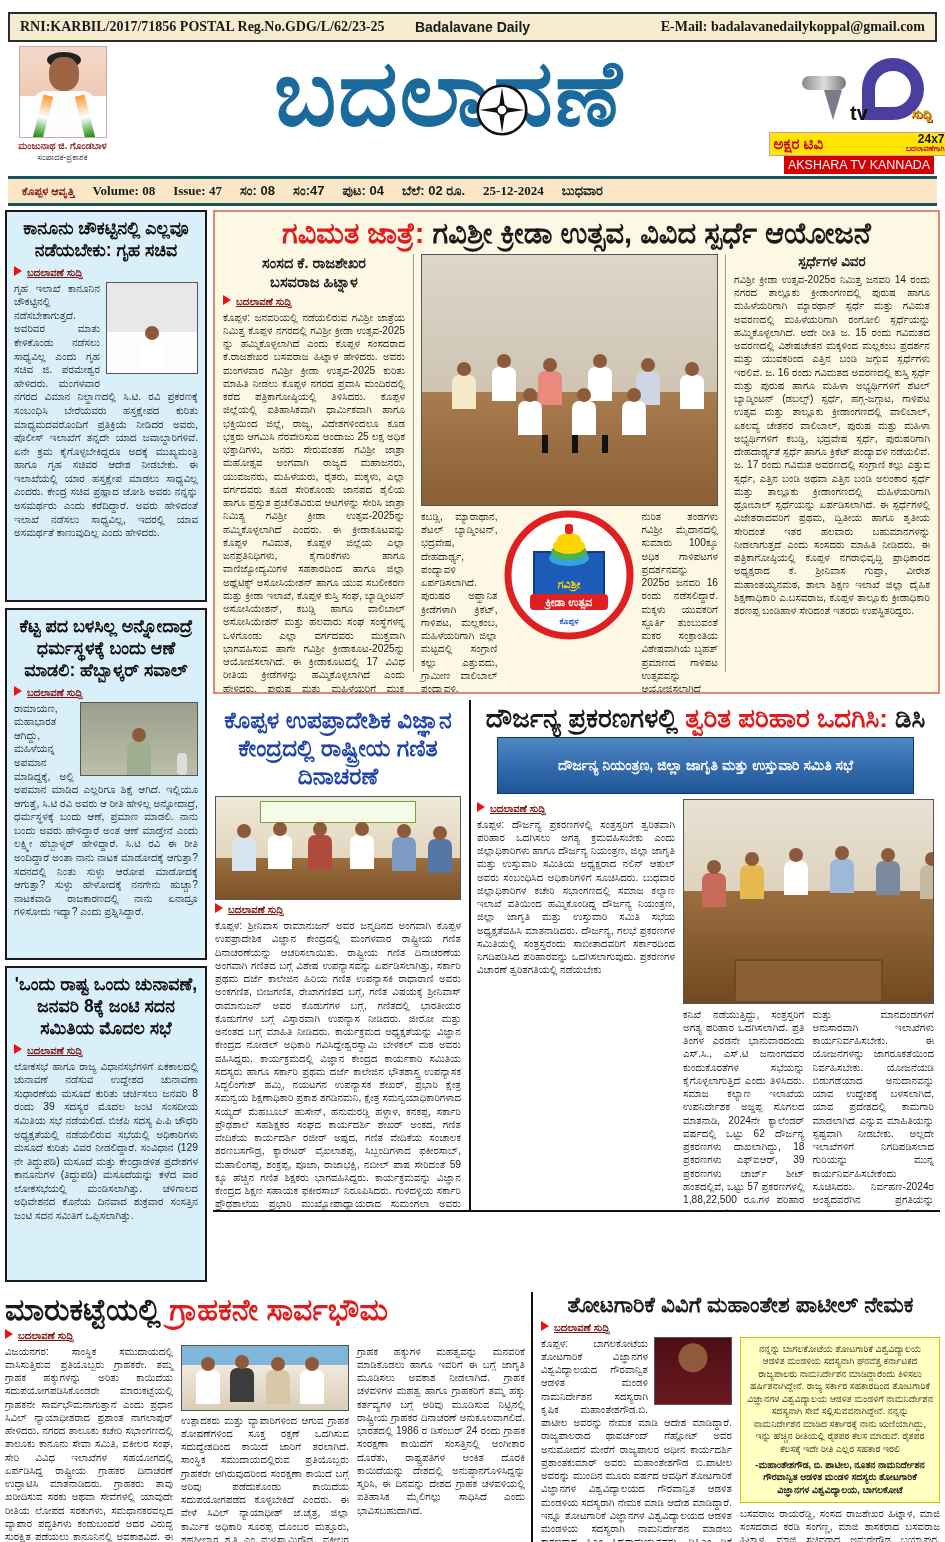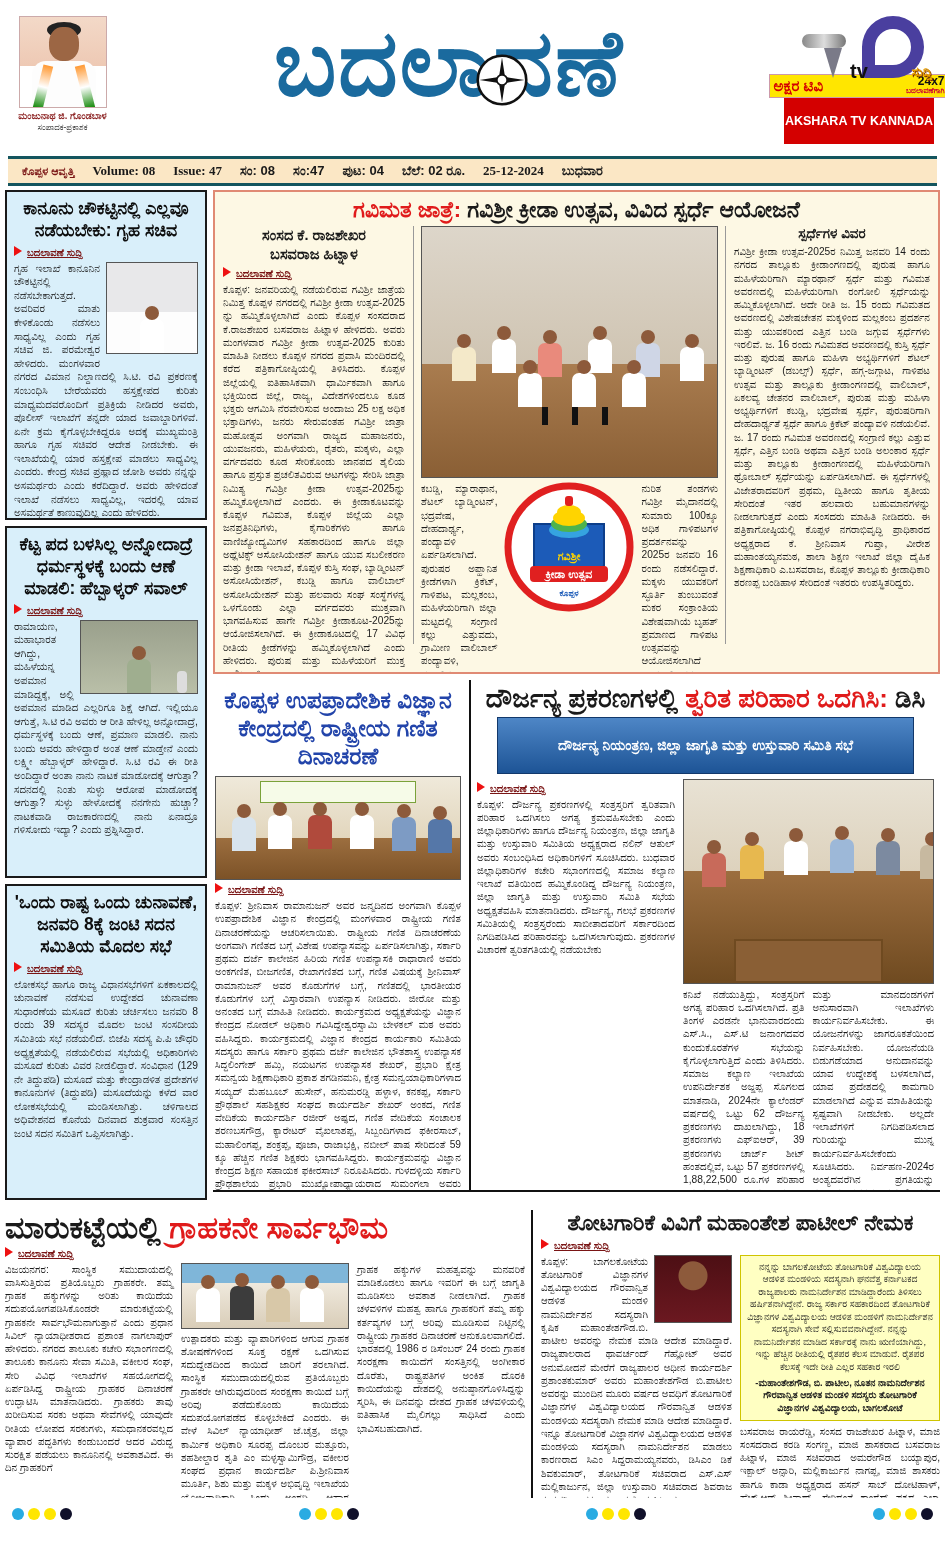--- a/index.html
+++ b/index.html
@@ -39,47 +39,47 @@
   .ch-art{position:relative;width:150px;height:74px;}
   .ch-a{position:absolute;right:10px;top:0px;width:62px;height:62px;border:13px solid #4a3f9f;border-radius:50% 50% 50% 4px;}
   .ch-mic{position:absolute;left:18px;top:18px;width:44px;height:14px;background:linear-gradient(90deg,#888,#ddd,#777);border-radius:7px;}
   .ch-nib{position:absolute;left:40px;top:32px;width:0;height:0;border-left:9px solid transparent;border-right:9px solid transparent;border-top:30px solid #7a7a88;}
   .ch-tv{position:absolute;left:66px;top:44px;font-weight:bold;font-size:20px;color:#111;}
   .ch-sud{position:absolute;right:2px;top:48px;font-weight:bold;font-size:13px;color:#e7a000;text-shadow:1px 1px 0 #7a2e00;}
   .ch-yellow{width:181px;background:#ffe600;border:1px solid #c9a;display:flex;align-items:center;justify-content:space-between;padding:1px 4px;}
   .ch-yellow .kn{color:#d40000;font-weight:bold;font-size:15px;}
   .ch-247{font-weight:bold;font-size:12px;color:#111;text-align:right;line-height:10px;}
   .ch-247 small{display:block;color:#c03;font-size:7.5px;}
-  .ch-red{width:150px;background:#d40000;color:#fff;font-weight:bold;font-size:12.5px;text-align:center;padding:16px 0;}
-
-  
-  .issuebar{margin:10px 8px 4px;border-top:3px solid #14555e;border-bottom:3px solid #14555e;background:#fbe7c5;
+  .ch-red{width:150px;background:#d40000;color:#fff;font-weight:normal;font-size:12.5px;text-align:center;padding:2px 0;}
+
+  
+  .issuebar{margin:0 8px 4px;border-top:3px solid #14555e;border-bottom:3px solid #14555e;background:#fbe7c5;
             height:30px;display:flex;align-items:center;gap:18px;padding:0 14px;font-weight:bold;font-size:13px;}
   .issuebar .ed{color:#7a1515;font-size:11px;}
   .issuebar .serif{font-family:"Liberation Serif",serif;}
 
   
   .content{display:flex;gap:6px;padding:0 5px;}
   .sidebar{width:202px;flex:0 0 202px;}
   .sbox{background:#d9effa;border:2px solid #1a1a1a;padding:6px 7px;margin-bottom:6px;overflow:hidden;}
   .sbox h3{margin:0 0 4px;font-size:17.5px;line-height:1.25;text-align:center;color:#0d0d0d;}
   .sbox .body{font-size:10.3px;line-height:1.32;text-align:justify;}
-  .s1{height:330px;} .s2{height:352px;} .s3{height:316px;}
+  .s1{height:392px;} .s2{height:352px;} .s3{height:316px;}
   .presstag{color:#7a1515;font-weight:bold;font-size:10px;text-decoration:underline;margin:3px 0;}
   .presstag::before{content:"";display:inline-block;width:0;height:0;border-top:5px solid transparent;border-bottom:5px solid transparent;border-left:8px solid #e11;margin-right:5px;}
   .ph{position:relative;overflow:hidden;border:1px solid #555;background:#cfc6b8;}
   .float-r{float:right;margin:0 0 4px 6px;}
   .person{position:absolute;width:24px;height:34px;background:var(--shirt,#fff);border-radius:7px 7px 0 0;}
   .person::before{content:"";position:absolute;top:-13px;left:5px;width:14px;height:14px;border-radius:50%;background:#8d5a3b;}
 
   .main{flex:1;min-width:0;}
 
   
   .lead{border:2px solid #e08a74;background:#fdf8e4;height:484px;margin-bottom:6px;padding:4px 8px;overflow:hidden;}
-  .lead h1{margin:2px 0 4px;font-size:22px;line-height:1.1;text-align:center;white-space:nowrap;}
+  .lead h1{margin:2px 0 4px;font-size:29px;line-height:1.1;text-align:center;white-space:nowrap;}
   .red{color:#e01b1b;}
   .lead-grid{display:flex;gap:8px;height:418px;}
   .lead-c1{width:182px;flex:0 0 182px;}
   .byline{font-weight:bold;font-size:14.5px;text-align:center;line-height:1.3;}
   .lead-c1 .body,.lead-c2 .body,.lead-c3 .body{font-size:10.2px;line-height:1.3;text-align:justify;}
   .lead-c2{flex:1;border-left:1px solid #999;border-right:1px solid #999;padding:0 7px;min-width:0;}
   .ph-press{width:100%;height:252px;background:linear-gradient(180deg,#ddd6ca 0%,#cfc4b2 55%,#a97c4f 55%,#8a5f35 100%);}
   .under{display:flex;gap:6px;margin-top:4px;}
   .under .ut{flex:1;font-size:10.2px;line-height:1.3;text-align:justify;}
   .emblem{width:132px;flex:0 0 132px;}
@@ -125,20 +125,25 @@
   .dots{display:flex;justify-content:space-between;padding:6px 12px 0;}
   .dotg{display:flex;gap:4px;}
   .dot{width:12px;height:12px;border-radius:50%;}
   .d1{background:#29abe2;} .d2{background:#ffe600;} .d3{background:#ffe600;} .d4{background:#10102a;}
 </style>
 </head>
 <body>
 
 <div class="page">
 
+  <div class="topbar">
+    <div class="left">RNI:KARBIL/2017/71856   POSTAL Reg.No.GDG/L/62/23-25</div>
+    <div class="mid">Badalavane Daily</div>
+    <div class="right">E-Mail: badalavanedailykoppal@gmail.com</div>
+  </div>
 
   <div class="masthead">
     <div class="editor">
       <div class="ph-editor">
         <span class="hair"></span>
           <span class="head"></span>
           <span class="shirt"></span>
           <span class="scarf1"></span>
           <span class="scarf2"></span>
       </div>

